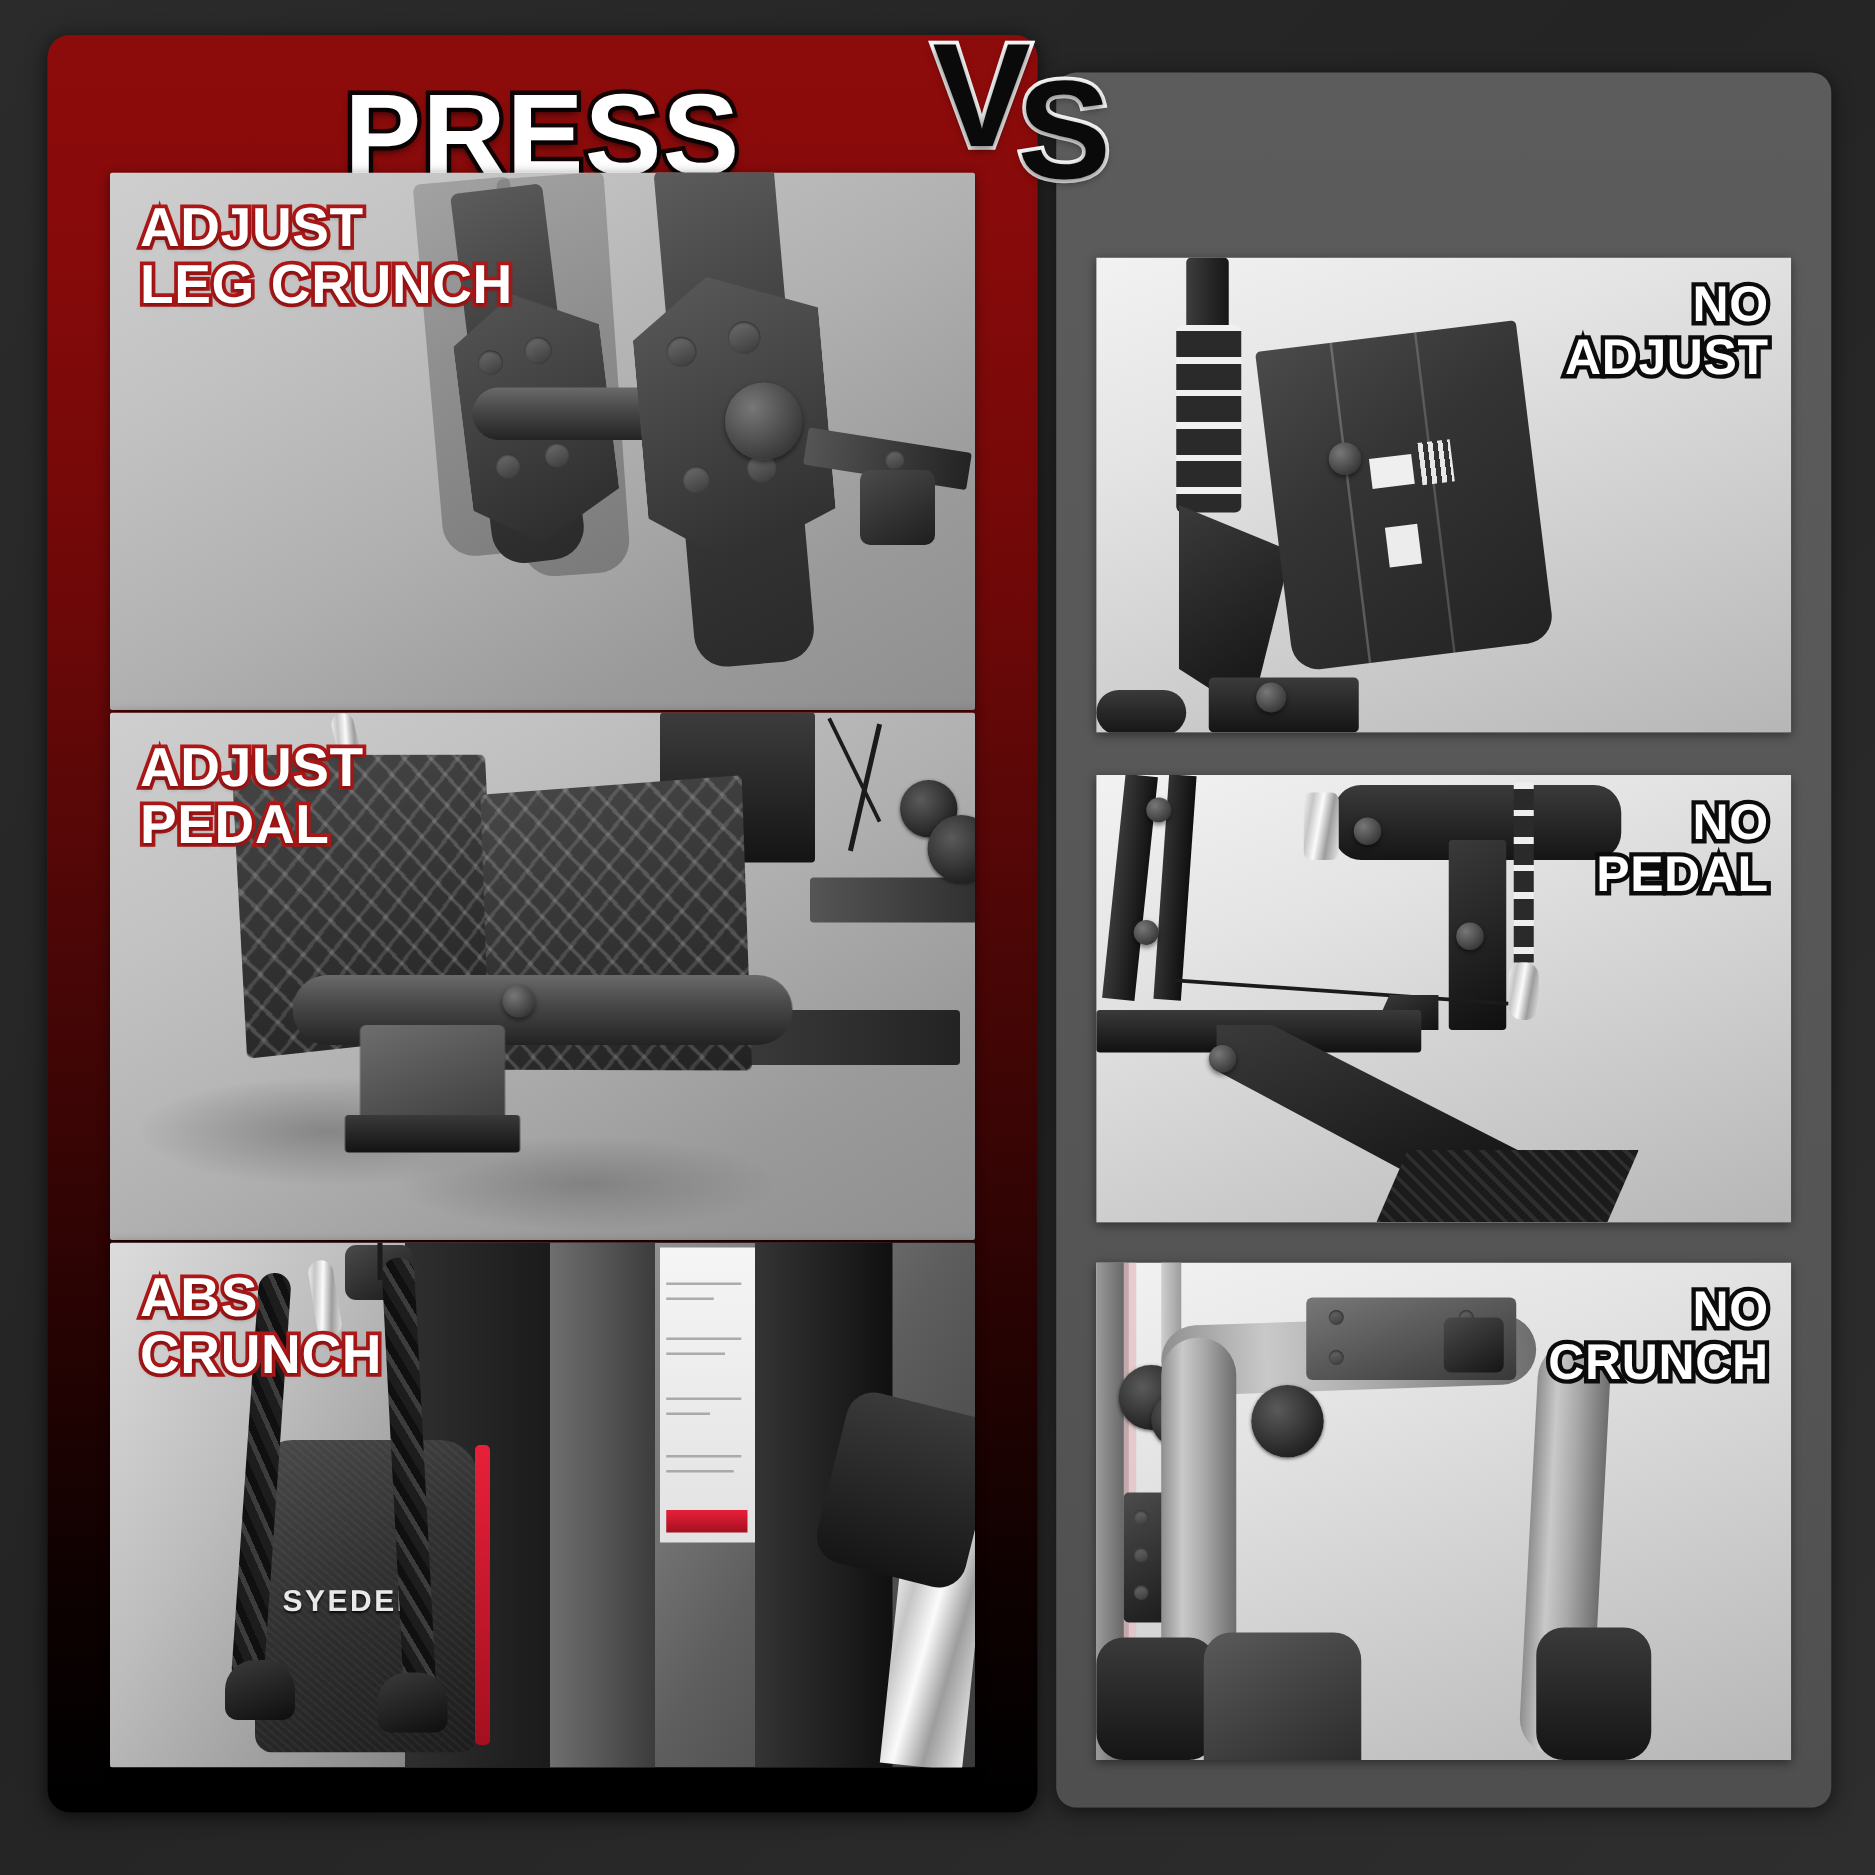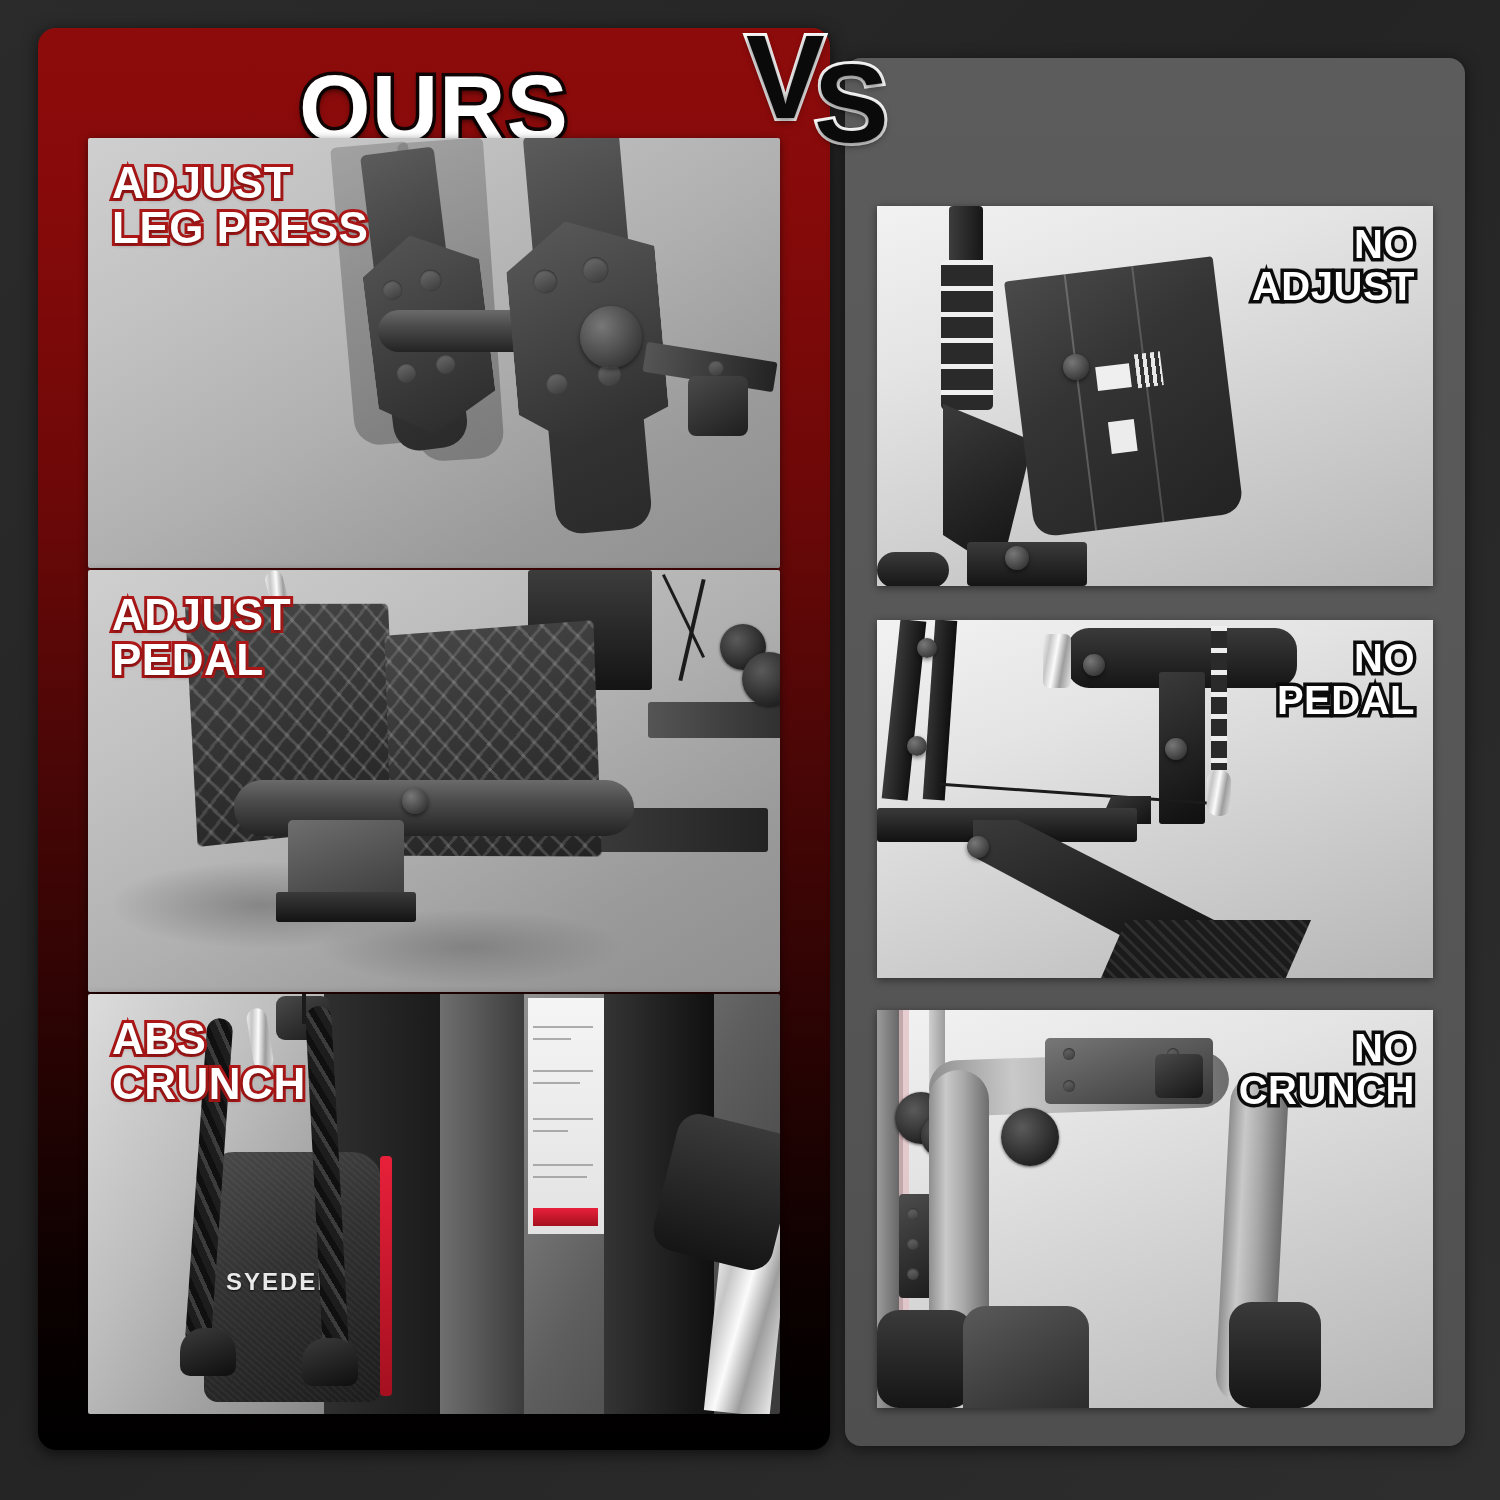--- a/index.html
+++ b/index.html
@@ -207,21 +207,21 @@
     border-radius:22px;
   }
 </style>
 </head>
 <body>
 
 <div id="stage">
 
   <div id="ours-panel">
 
-    <div id="ours-title">OURS</div>
+    <div id="ours-title">PRESS</div>
 
     <div class="ours-card" id="ours-card-1">
       <div class="photo-bg"></div>
 
       <div class="eq ghost" style="left:255px;top:6px;width:78px;height:300px;transform:rotate(-5deg);">
         <div class="pad-plate" style="position:absolute;inset:0;"></div>
       </div>
       <div class="eq ghost" style="left:320px;top:2px;width:86px;height:320px;transform:rotate(-4deg);">
         <div class="pad-plate" style="position:absolute;inset:0;"></div>
       </div>
@@ -248,21 +248,21 @@
         <div class="hole" style="left:82px;top:144px;width:24px;height:24px;"></div>
       </div>
       <div class="eq knob" style="left:492px;top:168px;width:62px;height:62px;"></div>
 
       <div class="eq bar-l" style="left:556px;top:214px;width:132px;height:30px;transform:rotate(9deg);"></div>
       <div class="eq" style="left:600px;top:238px;width:60px;height:60px;border-radius:8px;background:linear-gradient(150deg,#4b4b4b,#1e1e1e);"></div>
       <div class="eq hole" style="left:620px;top:222px;width:16px;height:16px;"></div>
 
       <div class="cap-left">
         <span>ADJUST</span><br>
-        <span>LEG PRESS</span>
+        <span>LEG CRUNCH</span>
       </div>
     </div>
 
     <div class="ours-card" id="ours-card-2">
       <div class="photo-bg"></div>
 
       <div class="eq shadow-blob" style="left:24px;top:292px;width:300px;height:86px;"></div>
       <div class="eq shadow-blob" style="left:232px;top:340px;width:300px;height:74px;"></div>
 
       <div class="eq bar-l" style="left:440px;top:0px;width:124px;height:120px;background:linear-gradient(180deg,#3c3c3c,#141414);"></div>

